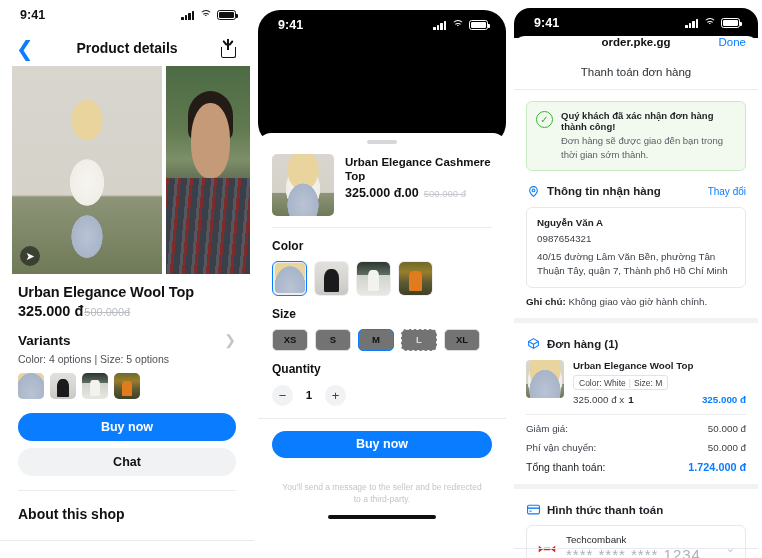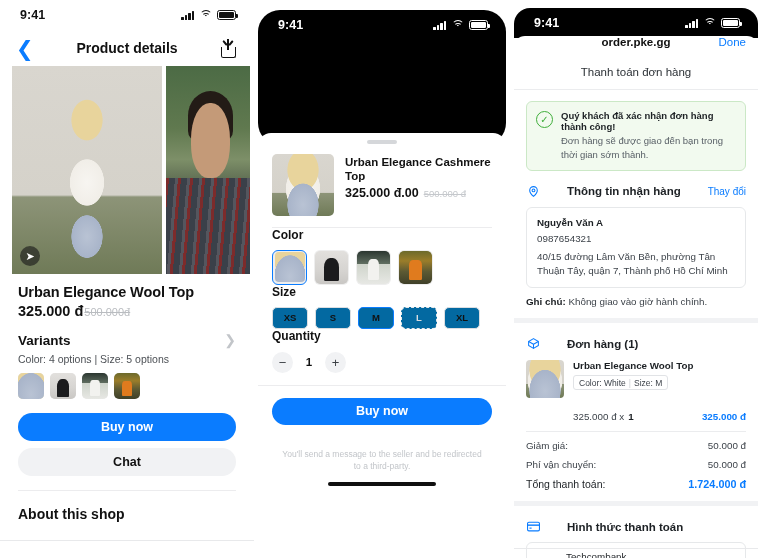--- a/index.html
+++ b/index.html
@@ -151,32 +151,32 @@
   .prod-thumb { width: 62px; height: 62px; border-radius: 5px;
     overflow: hidden; flex: none; }
   .prod-info { padding-top: 1px; }
   .prod-name { font-size: 11.5px; font-weight: bold; color: #111;
     line-height: 1.22; }
   .prod-price-row { margin-top: 3px; display: flex; align-items: baseline; gap: 5px; }
   .prod-price { font-size: 12.5px; font-weight: bold; color: #111; }
   .prod-price-old { font-size: 9.5px; color: #c5c8cc; text-decoration: line-through; }
   .sheet-hr { height: 1px; background: #ececee; margin: 11px 0 0 0; }
 
-  .sec-label { font-size: 12px; font-weight: bold; color: #111; }
+  .sec-label { font-size: 12px; font-weight: bold; color: #111; margin-top: 11px; }
   .color-row { margin-top: 8px; display: flex; gap: 7px; }
   .color-sw { width: 35px; height: 35px; border-radius: 6px; overflow: hidden;
     border: 1.5px solid transparent; cursor: pointer; background:#eee; }
   .color-sw.sel { border-color: #0a7cff; padding: 1.5px; }
   .color-sw .ph { border-radius: 4px; }
 
   .size-row { margin-top: 8px; display: flex; gap: 7px; }
   .size-chip { width: 36px; height: 22px; border-radius: 5px;
     border: 1px solid #dcdee1; display: flex; align-items: center;
     justify-content: center; font-size: 9.5px; font-weight: bold;
-    color: #111; cursor: pointer; background: #0369a1; }
+    color: #111; cursor: pointer; background: #737373; }
   .size-chip.sel { border-color: #0a7cff; border-width: 1.4px; }
   .size-chip.dis { border-style: dashed; border-color: #e6e8ea; color: #d8dbdf; }
 
   .qty-row { margin-top: 9px; display: flex; align-items: center; gap: 12px; }
   .qty-btn { width: 21px; height: 21px; border-radius: 50%;
     background: #f1f2f4; color: #3b3f44; display: flex;
     align-items: center; justify-content: center; font-size: 13px;
     line-height: 1; cursor: pointer; }
   .qty-val { font-size: 11.5px; font-weight: bold; color: #111; min-width: 8px;
     text-align: center; }
@@ -213,39 +213,39 @@
   .alert-icon { width: 17px; height: 17px; border-radius: 50%;
     border: 1.6px solid #3fae3a; color: #3fae3a; flex: none;
     display: flex; align-items: center; justify-content: center;
     font-size: 10px; line-height: 1; margin-top: 1px; }
   .alert-t1 { font-size: 9.5px; font-weight: bold; color: #1c2024; }
   .alert-t2 { font-size: 9.5px; color: #596067; line-height: 1.45; margin-top: 2px; }
 
   .sec-head { margin-top: 13px; display: flex; align-items: center; }
   .sec-head-icon { width: 15px; height: 15px; margin-right: 6px; flex: none;
     color: #0a7cff; display: flex; align-items: center; justify-content: center; }
-  .sec-head-title { font-size: 11.5px; font-weight: bold; color: #1c2024; margin-left: 20px; }
+  .sec-head-title { font-size: 11.5px; font-weight: bold; color: #1c2024; }
   .sec-head-action { margin-left: auto; font-size: 10px; color: #0a7cff;
     cursor: pointer; }
 
   .addr-card { margin-top: 8px; border: 1px solid #e6e8ea; border-radius: 6px;
     padding: 9px 10px; }
   .addr-name { font-size: 9.8px; font-weight: bold; color: #1c2024; }
   .addr-line { font-size: 9.8px; color: #3d434a; margin-top: 4px; line-height: 1.45; }
   .addr-note { font-size: 9.8px; color: #3d434a; margin-top: 8px; }
   .addr-note b { color: #1c2024; }
 
   .ord-row { margin-top: 9px; display: flex; gap: 9px; }
   .ord-thumb { width: 38px; height: 38px; border-radius: 4px;
     overflow: hidden; flex: none; }
   .ord-name { font-size: 9.8px; font-weight: bold; color: #1c2024; }
   .ord-chip { display: inline-block; margin-top: 4px; border: 1px solid #e1e3e6;
     border-radius: 3px; padding: 1.5px 5px; font-size: 8.5px; color: #3d434a; }
   .ord-chip .div { color: #ccd0d4; margin: 0 3px; }
-  .ord-price-row { margin-top: 21px; display: flex; align-items: baseline; }
+  .ord-price-row { margin-top: 4px; display: flex; align-items: baseline; }
   .ord-unit { font-size: 9.8px; color: #3d434a; }
   .ord-qty { font-size: 9.8px; color: #1c2024; font-weight: bold; margin-left: 4px; }
   .ord-total { margin-left: auto; font-size: 9.8px; font-weight: bold; color: #0a7cff; }
   .ord-hr { height: 1px; background: #ebecee; margin-top: 9px; }
 
   .sum-row { display: flex; align-items: baseline; margin-top: 8px; }
   .sum-label { font-size: 9.8px; color: #3d434a; }
   .sum-val { margin-left: auto; font-size: 9.8px; color: #3d434a; }
   .sum-row.grand .sum-label { font-size: 10.5px; color: #1c2024; }
   .sum-row.grand .sum-val { font-size: 10.8px; font-weight: bold; color: #0a7cff; }

